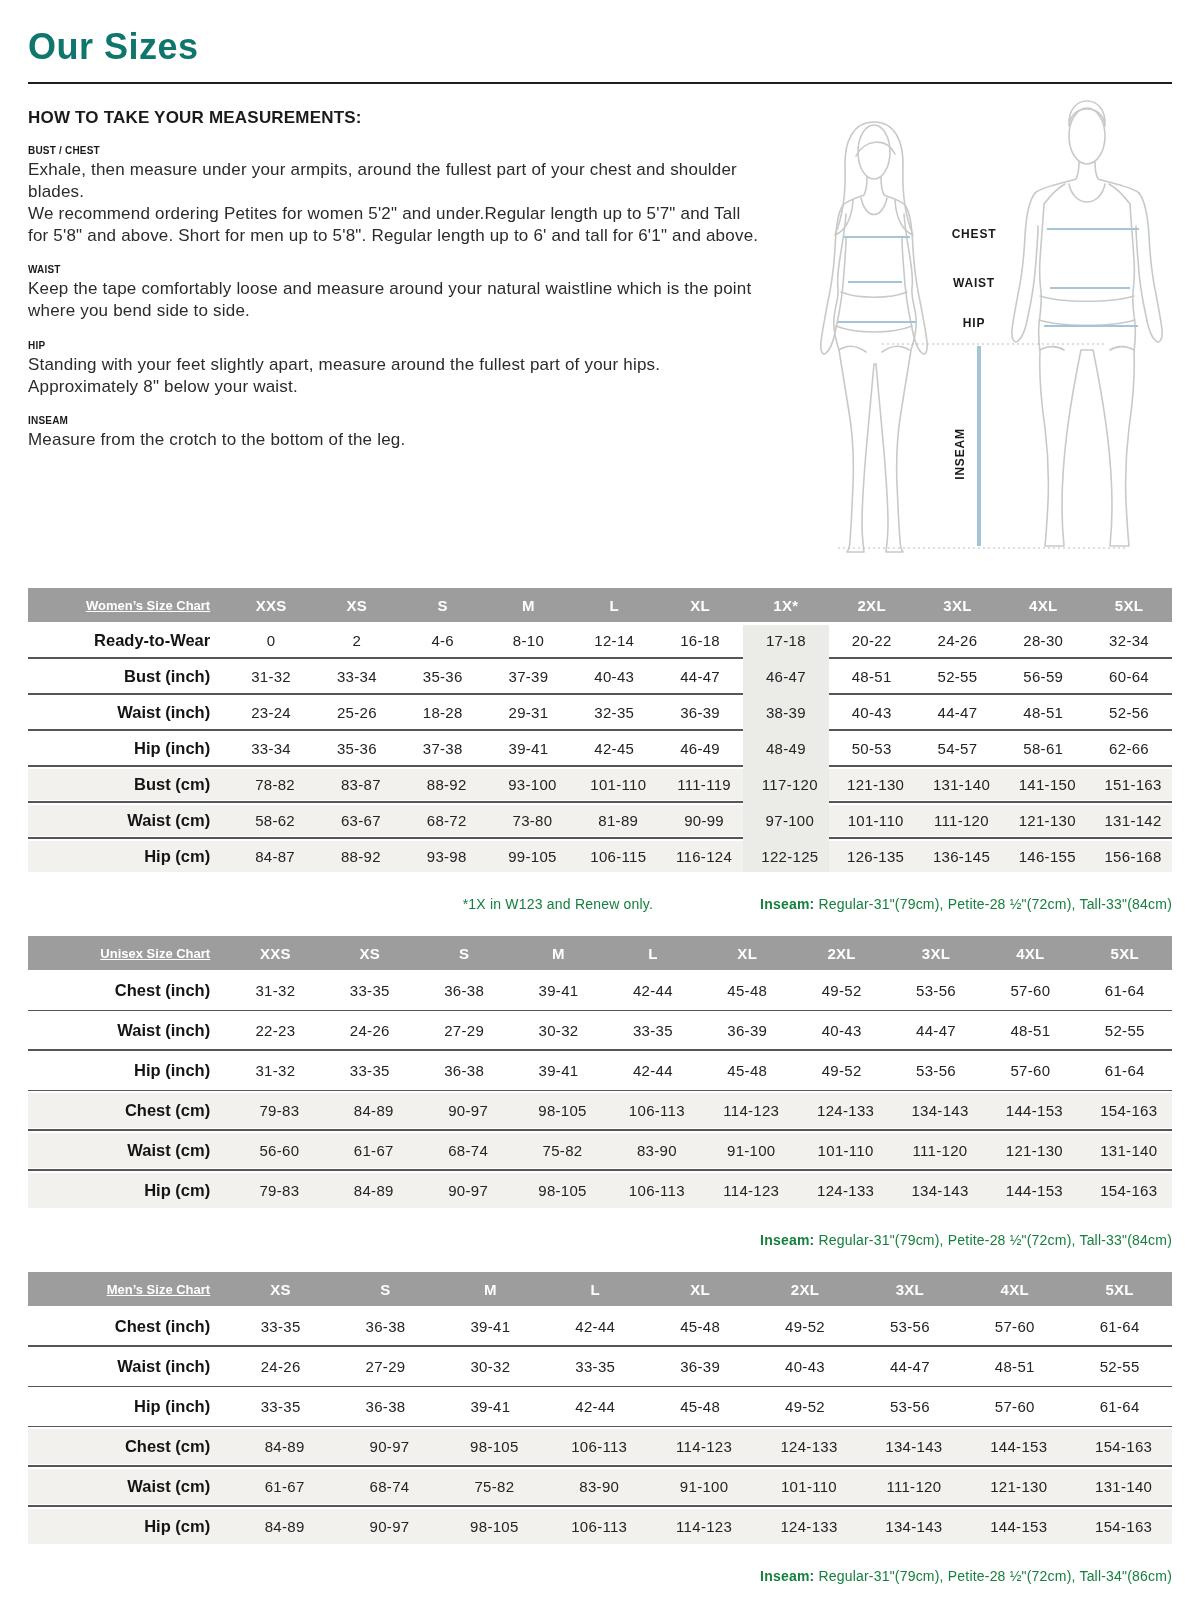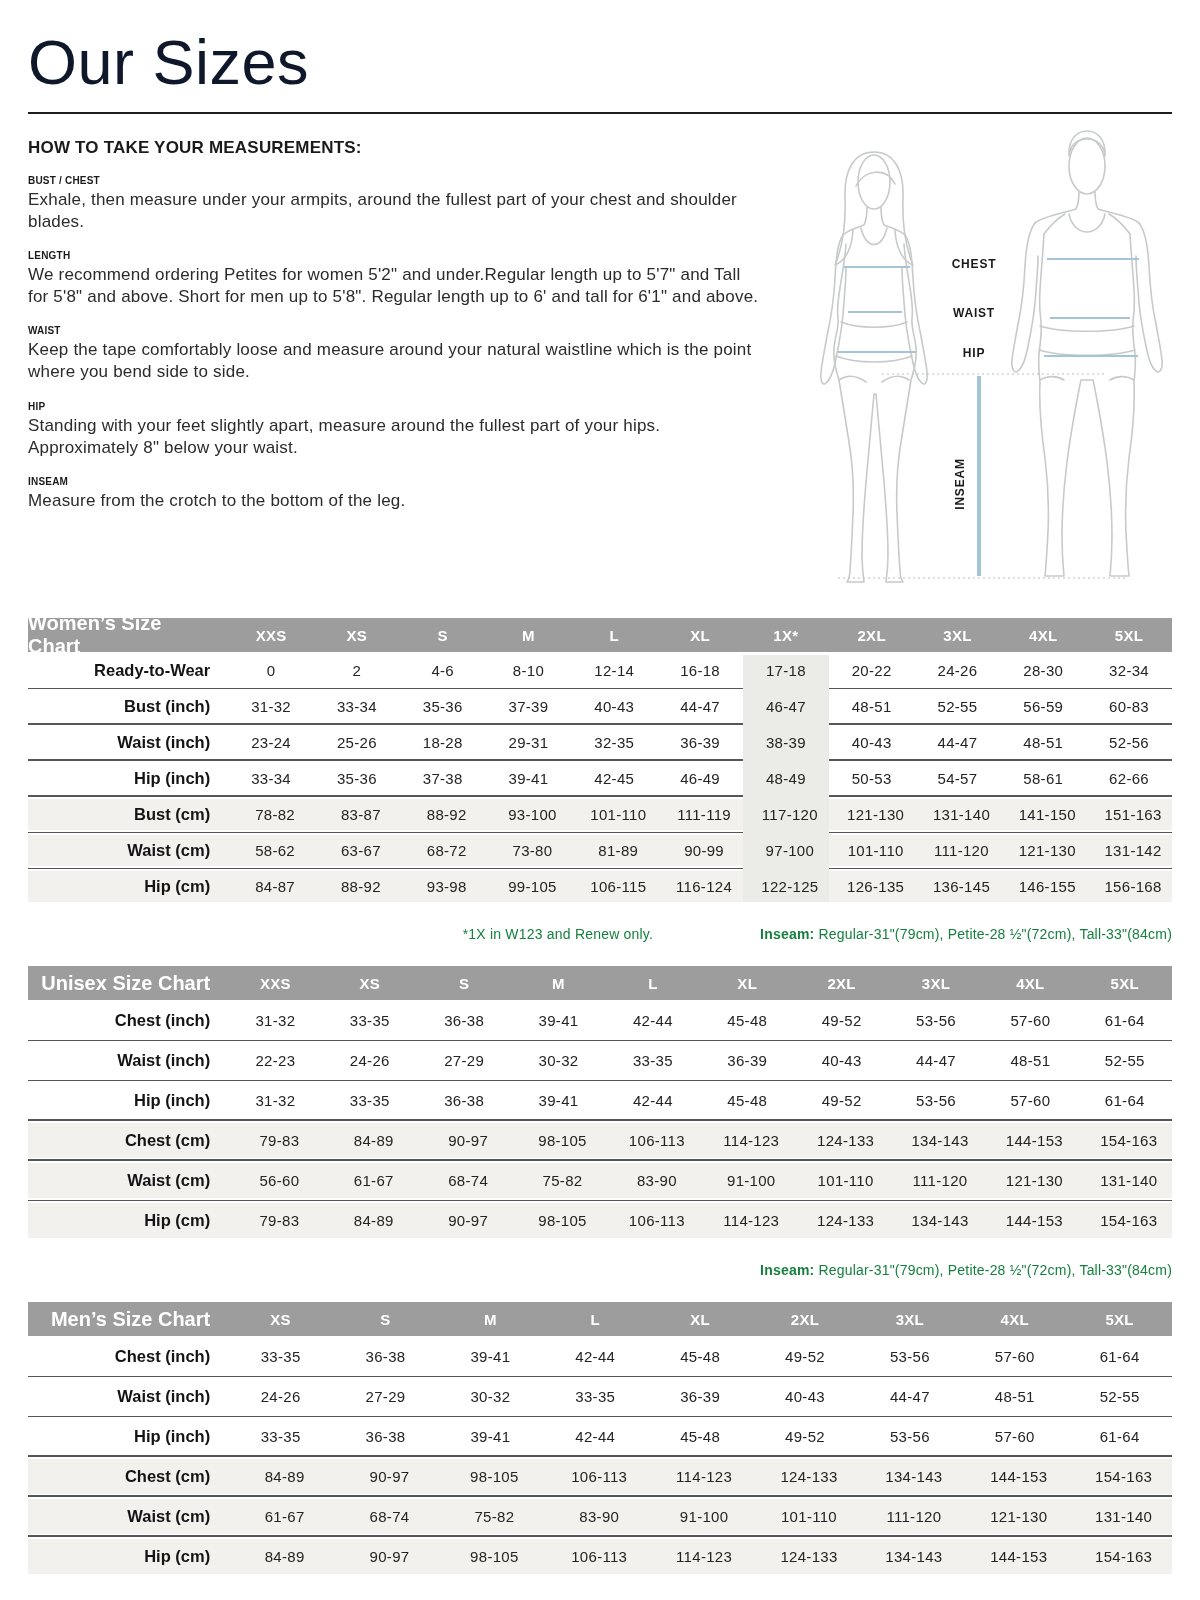--- a/index.html
+++ b/index.html
@@ -12,21 +12,21 @@
     --dotted:#BDBDBD;
     --ink:#1A1A1A;
   }
   *{margin:0;padding:0;box-sizing:border-box;}
   body{
     width:1200px;height:1600px;background:#ffffff;
     font-family:"Liberation Sans",sans-serif;color:var(--ink);
     overflow:hidden;
   }
   .page{padding:26px 28px 0 28px;}
-  h1{font-size:63px;font-weight:400;letter-spacing:.5px;color:#0f172a;}
+  h1{font-size:36px;font-weight:700;letter-spacing:.5px;color:#0f766e;}
   .rule{border-top:2px solid #1d1d1d;margin-top:14px;}
   .content-row{display:flex;margin-top:24px;gap:32px;}
   .howto{width:760px;}
   .howto h2{font-size:17px;font-weight:800;letter-spacing:.2px;margin-bottom:6px;}
   .howto h3{font-size:10px;font-weight:800;letter-spacing:.2px;margin-top:17px;margin-bottom:3px;}
   .howto p{font-size:17px;line-height:1.3;color:#2b2b2b;letter-spacing:.2px;}
   .figure{flex:1;display:flex;justify-content:center;align-items:flex-start;margin-top:-12px;}
   svg .outline{stroke:var(--figure_outline);stroke-width:1.6;fill:none;stroke-linecap:round;stroke-linejoin:round;}
   svg .blue{stroke:var(--measure_line);stroke-width:2.2;fill:none;}
   svg .blue-thick{stroke:var(--measure_line);stroke-width:4;fill:none;}
@@ -35,21 +35,21 @@
   
   .table-section{margin-top:24px;}
   .sizes-table{position:relative;width:100%;}
   .t-header{display:flex;background:var(--header_gray);height:34px;align-items:center;margin-bottom:3px;}
   .t-header .cell{color:#fff;font-weight:700;font-size:15px;}
   .t-row{display:flex;min-height:31px;align-items:center;}
   .tall .t-row{min-height:35px;}
   .t-row.shaded{background:var(--shaded_row);gap:8px;}
   .cell{display:flex;align-items:center;justify-content:center;}
   .label-cell{width:17.5%;justify-content:flex-end;padding-right:18px;font-weight:700;font-size:16.5px;color:#141414;}
-  .t-header .label-cell{font-size:20px;}
+  .t-header .label-cell{font-size:13px;text-decoration:underline;}
   .size-cell{flex:1;font-size:15px;color:#242424;letter-spacing:.3px;}
   .divider{height:5px;background:linear-gradient(to bottom,#fff 1.5px,var(--divider) 1.5px,var(--divider) 3.2px,#fff 3.2px);}
   .hl-band{position:absolute;top:37px;bottom:0;background:var(--highlight);z-index:1;pointer-events:none;}
   .cv{position:relative;z-index:2;display:inline-block;}
   .notes-row{display:flex;align-items:baseline;margin:24px 0 4px;font-size:14px;color:#15803d;letter-spacing:.2px;}
   .notes-row .spacer{flex:1;}
   .notes-row.right-only{justify-content:flex-end;}
   .footnote{margin-left:38%;}
   .inseam-note b{font-weight:800;margin-right:4px;padding-left:46px;}
 </style>
@@ -61,21 +61,20 @@
   <h1>Our Sizes</h1>
   <div class="rule"></div>
 
   <div class="content-row">
     <div class="howto">
       <h2>HOW TO TAKE YOUR MEASUREMENTS:</h2>
 
       <h3>BUST / CHEST</h3>
       <p>Exhale, then measure under your armpits, around the fullest part of your chest and shoulder blades.</p>
 
-      <h3>LENGTH</h3>
       <p>We recommend ordering Petites for women 5'2" and under.Regular length up to 5'7" and Tall for 5'8" and above. Short for men up to 5'8". Regular length up to 6' and tall for 6'1" and above.</p>
 
       <h3>WAIST</h3>
       <p>Keep the tape comfortably loose and measure around your natural waistline which is the point where you bend side to side.</p>
 
       <h3>HIP</h3>
       <p>Standing with your feet slightly apart, measure around the fullest part of your hips. Approximately 8" below your waist.</p>
 
       <h3>INSEAM</h3>
       <p>Measure from the crotch to the bottom of the leg.</p>
@@ -240,21 +239,21 @@
           <div class="cell size-cell">
             <span class="cv">48-51</span>
           </div>
           <div class="cell size-cell">
             <span class="cv">52-55</span>
           </div>
           <div class="cell size-cell">
             <span class="cv">56-59</span>
           </div>
           <div class="cell size-cell">
-            <span class="cv">60-83</span>
+            <span class="cv">60-64</span>
           </div>
         </div>
         <div class="divider"></div>
         <div class="t-row">
           <div class="cell label-cell">
             <span class="cv">Waist (inch)</span>
           </div>
           <div class="cell size-cell">
             <span class="cv">23-24</span>
           </div>

